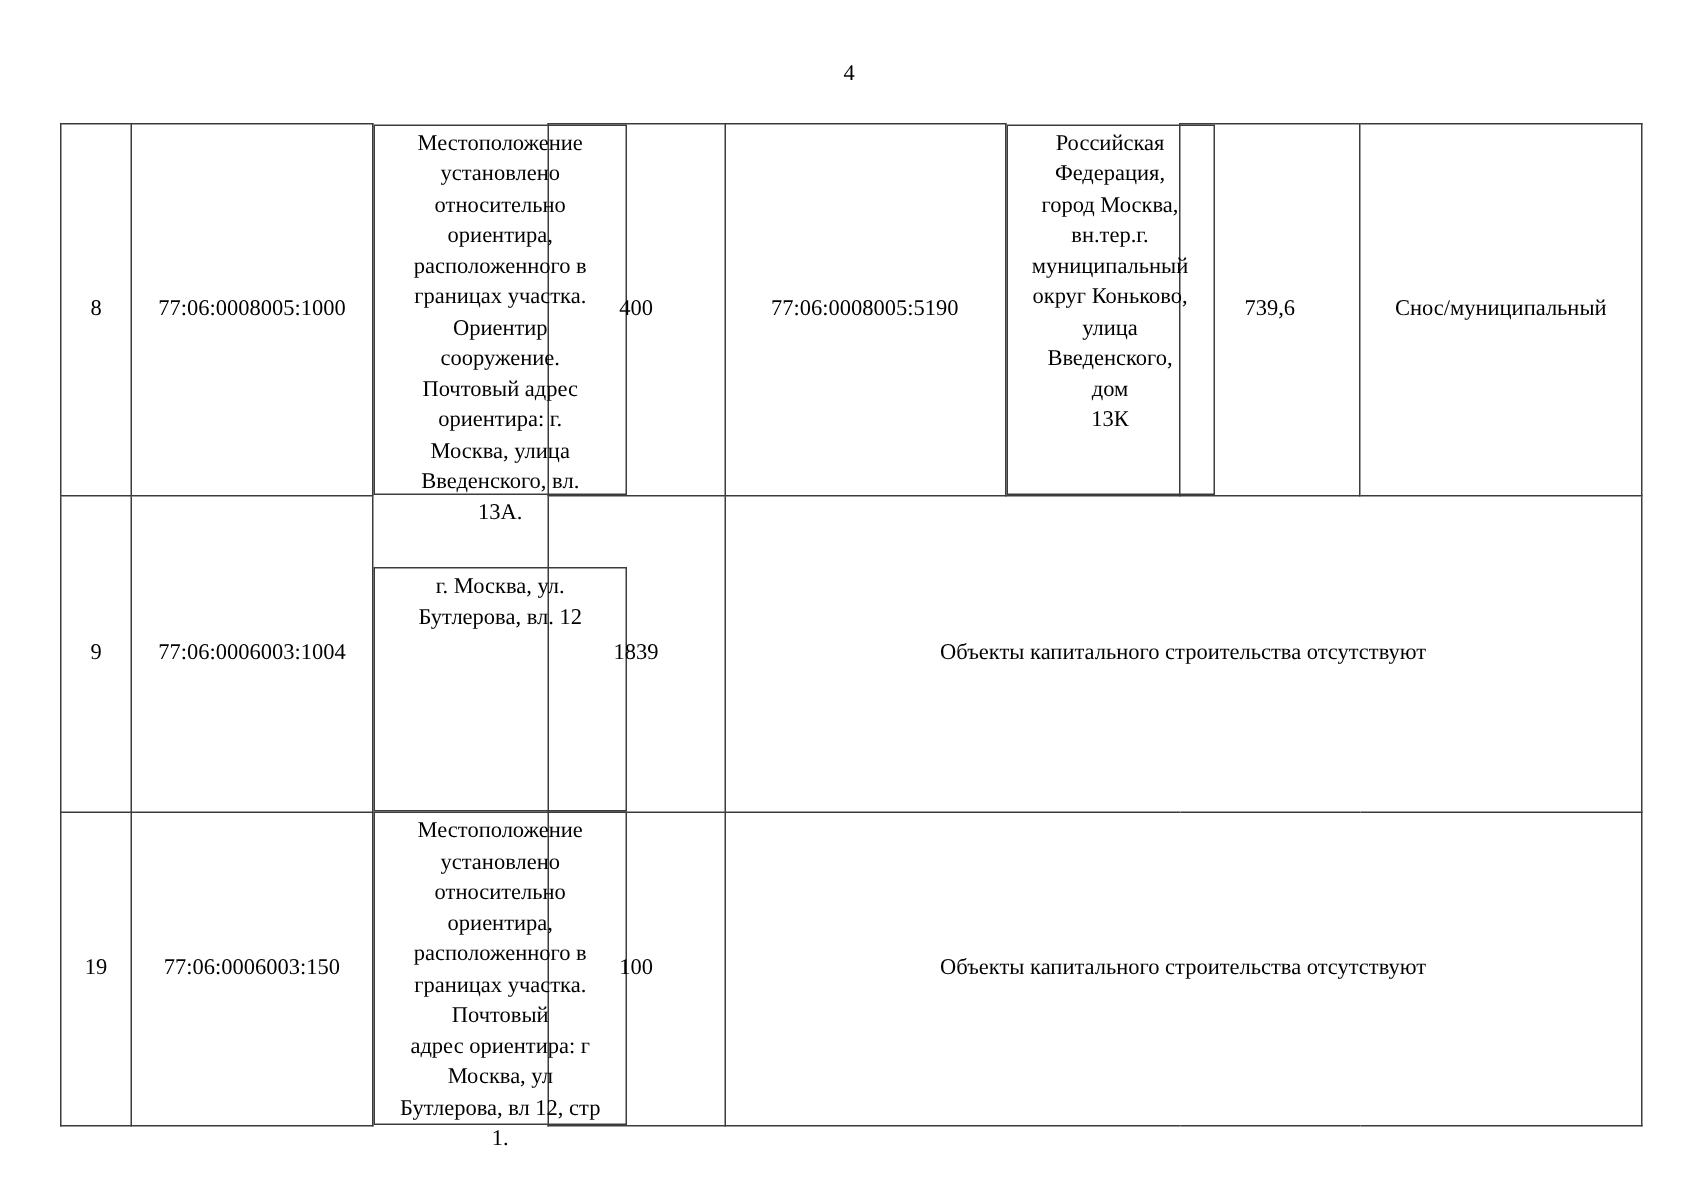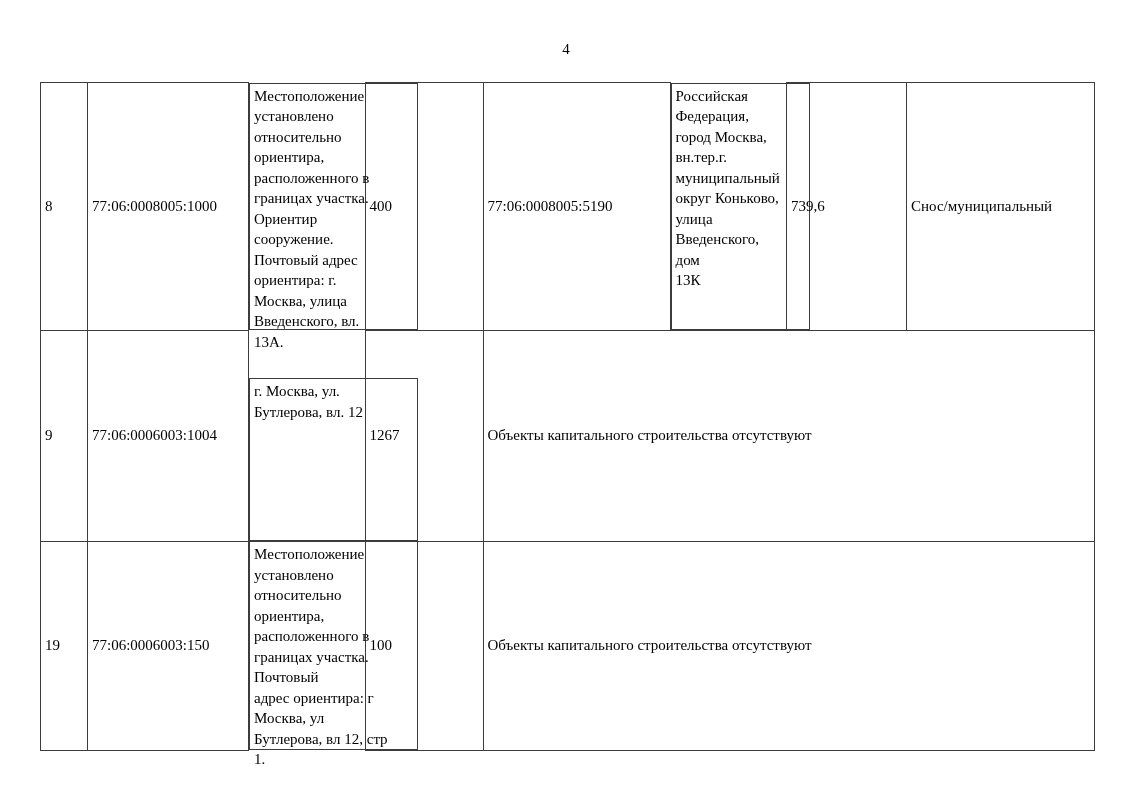--- a/index.html
+++ b/index.html
@@ -35,21 +35,21 @@
     position: absolute;
     left: 40px;
     top: 82px;
     width: 1055px;
     border-collapse: collapse;
     table-layout: fixed;
   }
   table.data-table td {
     border: 1px solid #3c3c3c;
     vertical-align: middle;
-    text-align: left;
+    text-align: center;
     font-size: 15px;
     line-height: 20.5px;
     padding: 2px 4px;
     color: #000;
   }
   
   .c0 { width: 38px; }
   .c1 { width: 152px; }
   .c2 { width: 159px; }
   .c3 { width: 109px; }
@@ -107,21 +107,21 @@
 13К</td>
         <td class="c6">739,6</td>
         <td class="c7">Снос/муниципальный</td>
       </tr>
 
       <tr class="row9">
         <td class="c0">9</td>
         <td class="c1">77:06:0006003:1004</td>
         <td class="c2 cell-text">г. Москва, ул.
 Бутлерова, вл. 12</td>
-        <td class="c3">1267</td>
+        <td class="c3">1839</td>
         <td colspan="4">Объекты капитального строительства отсутствуют</td>
       </tr>
 
       <tr class="row10">
         <td class="c0">19</td>
         <td class="c1">77:06:0006003:150</td>
         <td class="c2 cell-text">Местоположение
 установлено
 относительно
 ориентира,

